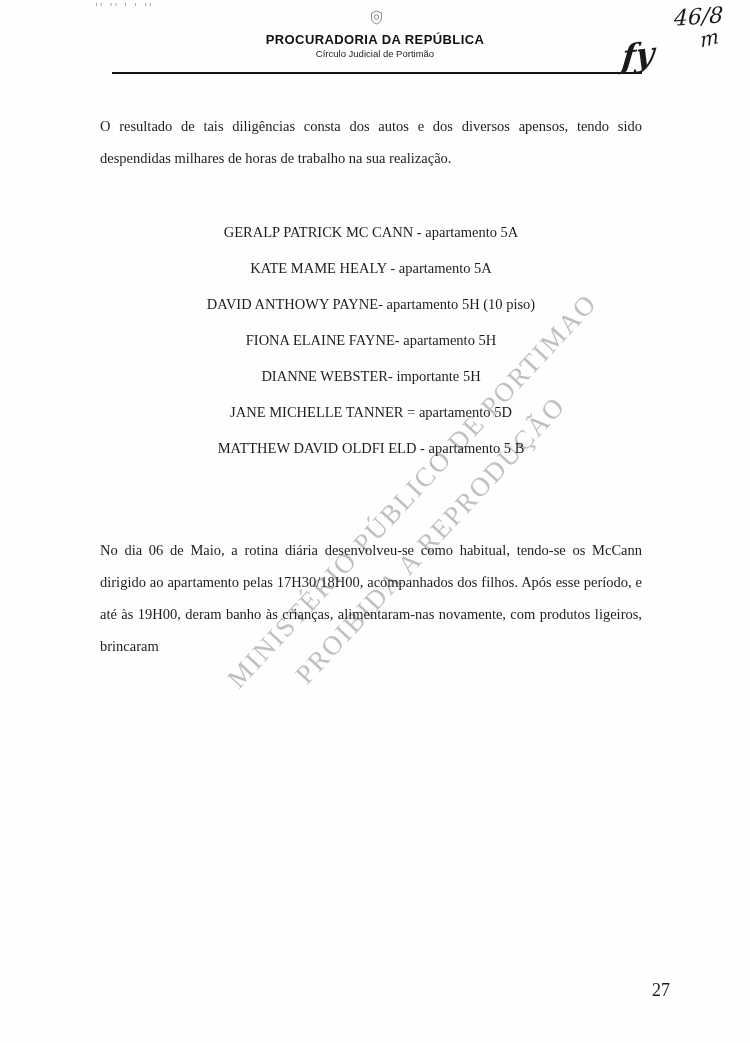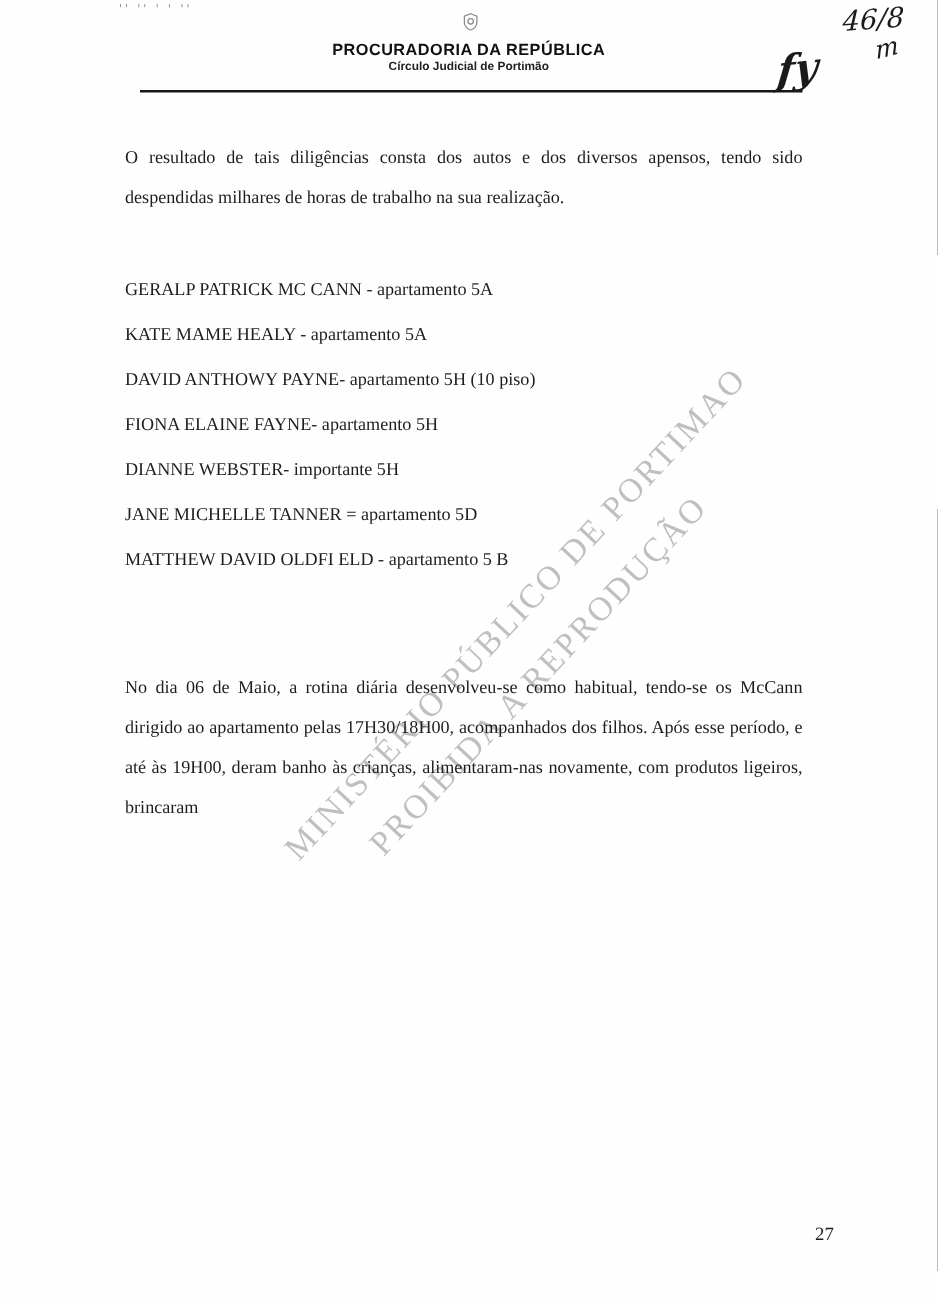--- a/index.html
+++ b/index.html
@@ -45,21 +45,21 @@
     font-family: "Liberation Sans", sans-serif;
   }
   .header-org {
     font-size: 13px;
     font-weight: bold;
     letter-spacing: 0.4px;
     color: #111;
   }
   .header-sub {
     font-size: 9.5px;
-    font-weight: bold;
+    font-weight: normal;
     color: #222;
     margin-top: 1px;
   }
   .header-rule {
     position: absolute;
     top: 72px;
     left: 112px;
     width: 530px;
     height: 0;
     border-top: 2px solid #161616;
@@ -104,20 +104,21 @@
     line-height: 32px;
   }
   .para {
     text-align: justify;
     margin: 0;
   }
   .gap-small { height: 4px; }
   .gap-large { height: 34px; }
   .witness-list {
     margin: 6px 0 0 0;
+    text-align: center;
   }
   .witness-item {
     line-height: 36px;
     white-space: nowrap;
   }
 
   
   .watermark {
     position: absolute;
     top: 500px;
@@ -142,21 +143,21 @@
     white-space: nowrap;
     margin-top: 16px;
     margin-left: 40px;
   }
 
   
   .page-number {
     position: absolute;
     top: 980px;
     left: 652px;
-    font-size: 15px;
+    font-size: 18px;
     color: #1d1d1d;
   }
 </style>
 </head>
 <body>
 
 <div class="page">
 
   <div class="stray-marks">'' '' ' ' ''</div>
 

